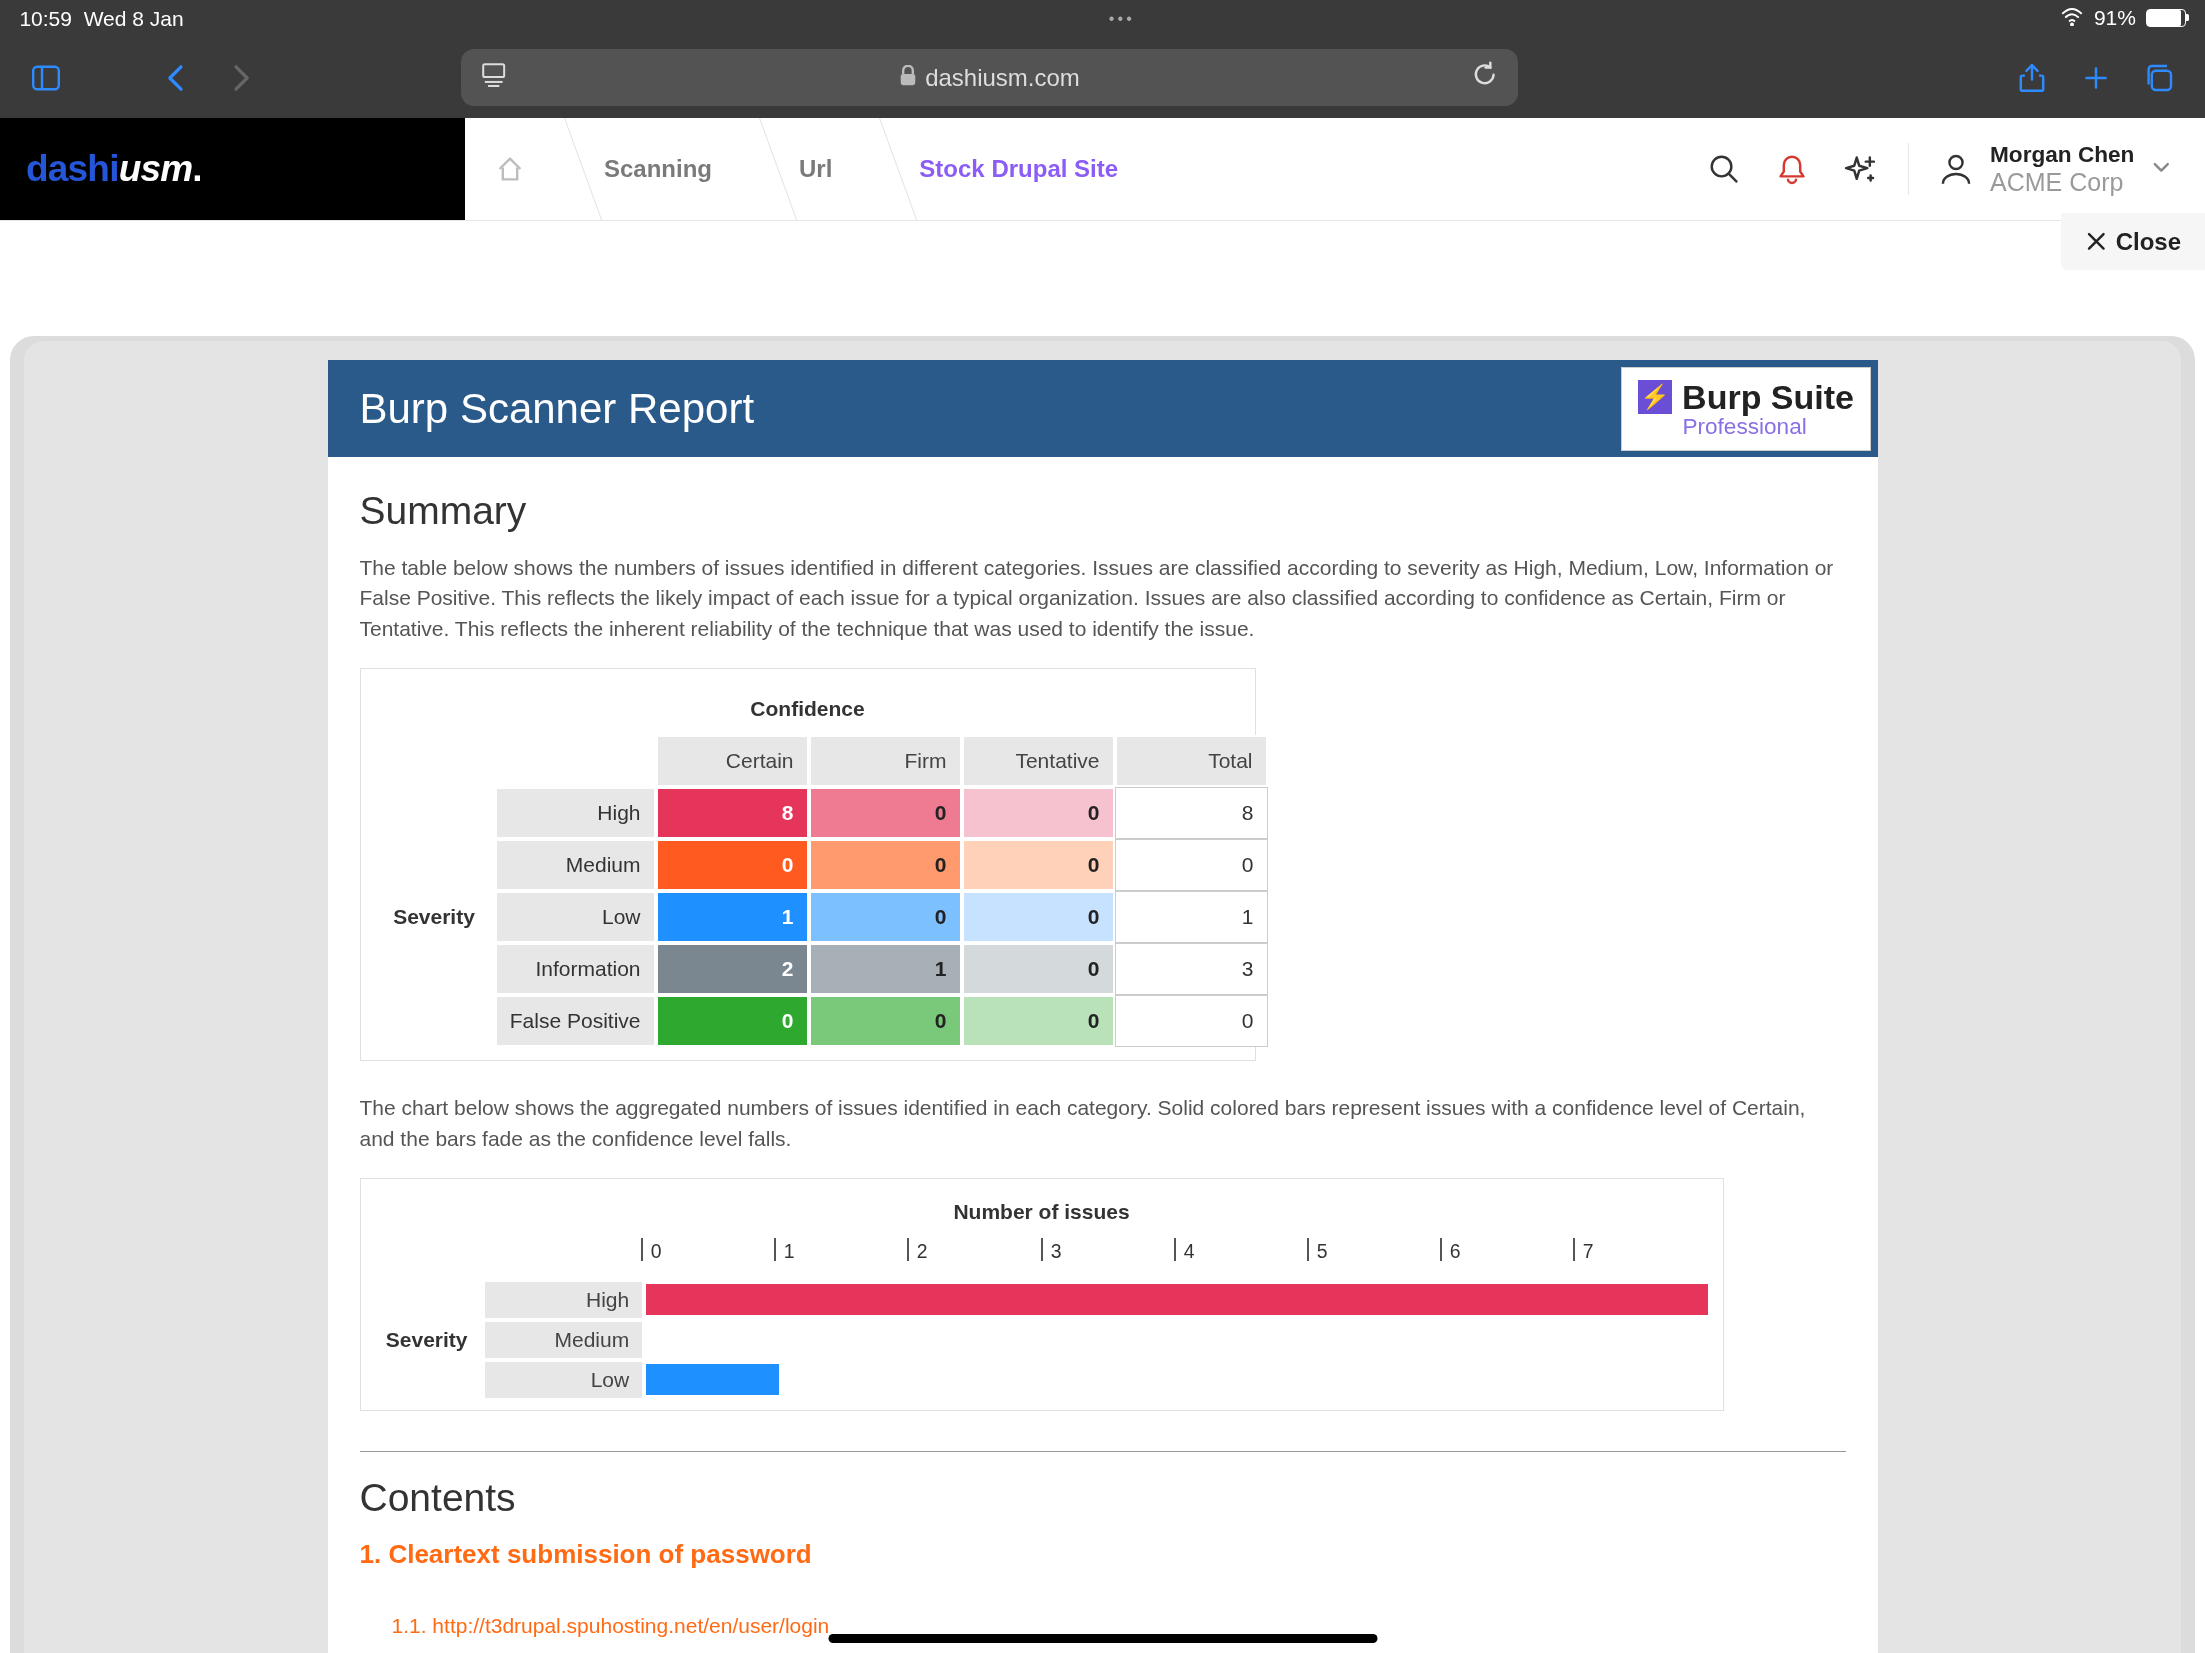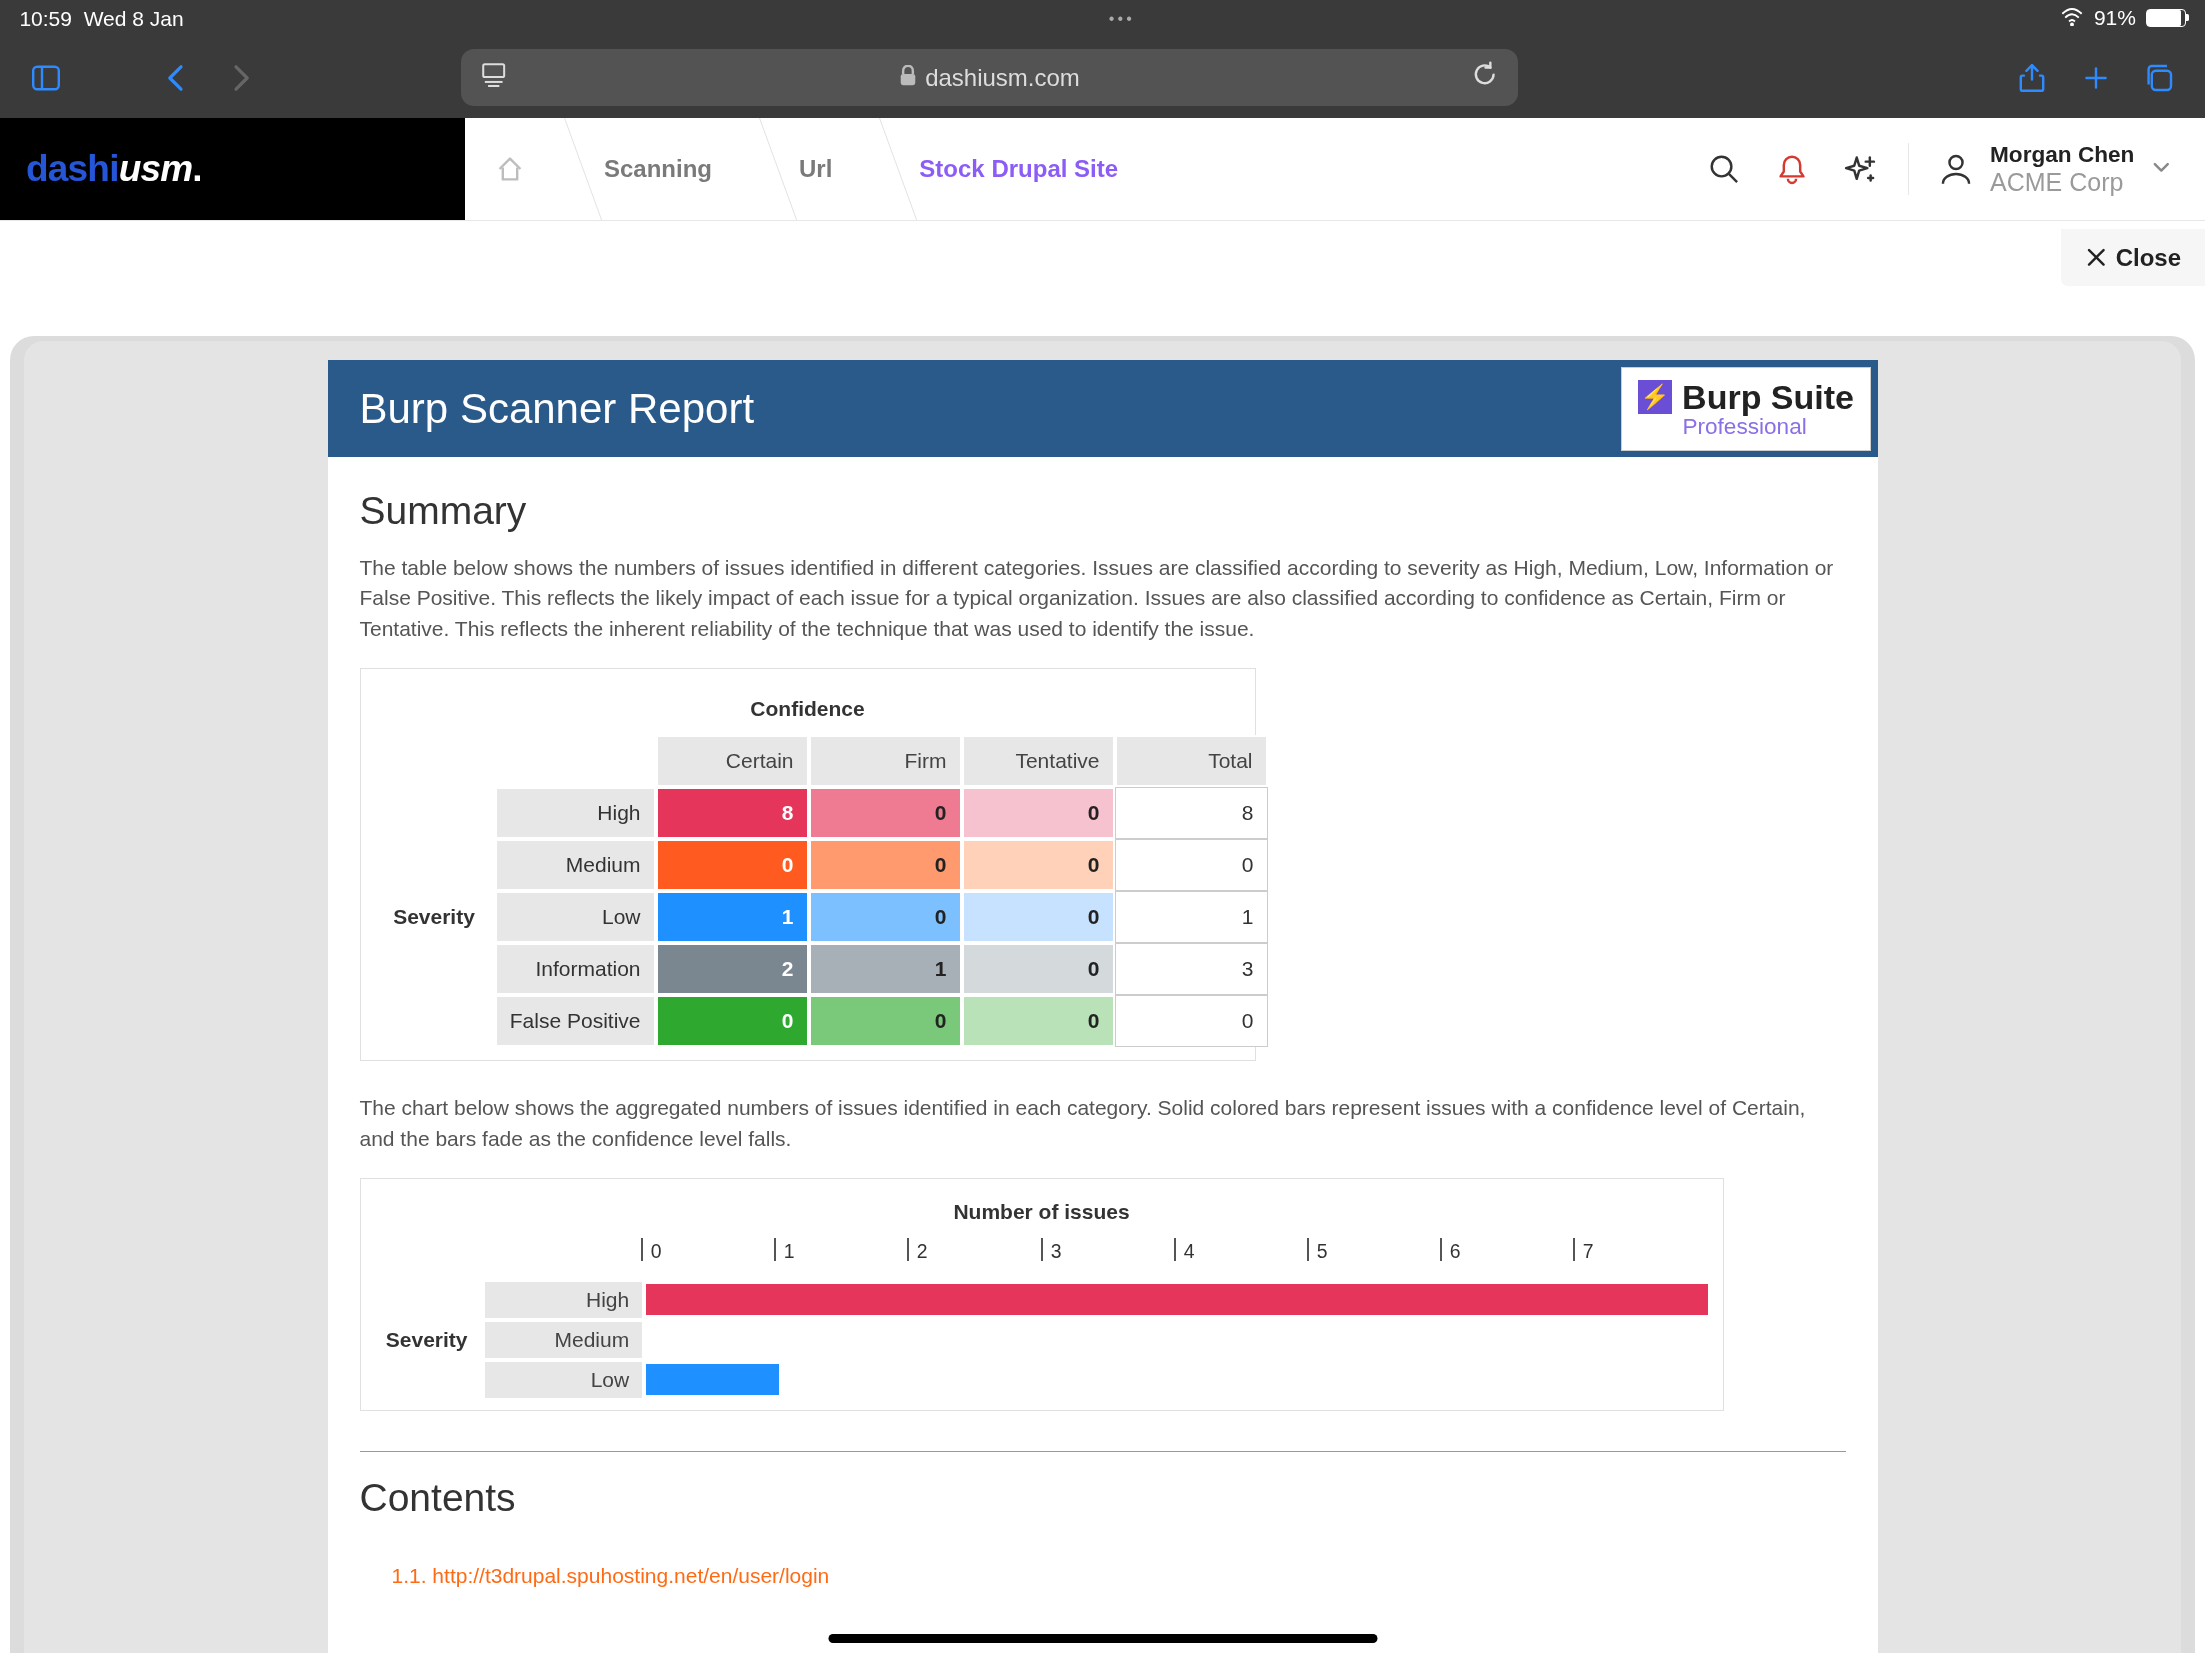--- a/index.html
+++ b/index.html
@@ -36,21 +36,21 @@
   .crumb:last-child { color:#8b5cf6; }
   .hdr-right { margin-left:auto; display:flex; align-items:center; gap:29px; padding-right:32px;}
   .hdr-ico { width:39px; height:39px; display:flex; align-items:center; justify-content:center; color:#444;}
   .hdr-ico.bell { color:#d43a2f;}
   .vdiv { width:0.8px; height:52px; background:#e7e7e7;}
   .user { display:flex; align-items:center; gap:16px;}
   .user-name { font-size:22.6px; font-weight:700; color:#222;}
   .user-org { font-size:25px; color:#9a9a9a;}
   .chev { color:#888;}
   
-  .close-btn { position:absolute; right:0; top:111px; background:#f6f6f6; padding:14.5px 24px; display:flex; align-items:center; gap:8px; font-size:24px; font-weight:600; color:#222; border-bottom-left-radius:6.5px; z-index:5;}
+  .close-btn { position:absolute; right:0; top:95px; background:#f6f6f6; padding:14.5px 24px; display:flex; align-items:center; gap:8px; font-size:24px; font-weight:600; color:#222; border-bottom-left-radius:6.5px; z-index:5;}
   .sheet-shadow { position:absolute; top:218px; left:9.7px; right:9.7px; bottom:0; background:#dcdcdc; border-top-left-radius:24px; border-top-right-radius:24px; }
   .sheet { position:absolute; top:223px; left:24px; right:24px; bottom:0; background:#e4e4e4; border-top-left-radius:19.4px; border-top-right-radius:19.4px; overflow:hidden;}
   .report { background:#fff; width:1550px; margin:19.4px auto 0; min-height:1614px; }
   
   .rpt-head { background:#2a5a8a; color:#fff; height:97px; display:flex; align-items:center; padding:0 32px; position:relative;}
   .rpt-title { font-size:42px; font-weight:400;}
   .burp-badge { position:absolute; right:6.5px; top:6.5px; bottom:6.5px; background:#fff; border:0.8px solid #ccc; padding:6.5px 16px; display:flex; flex-direction:column; justify-content:center;}
   .burp-top { display:flex; align-items:center; gap:9.7px; color:#222; font-size:34px; font-weight:700;}
   .burp-ico { width:34px; height:34px; background:#6a4fd6; display:flex; align-items:center; justify-content:center; color:#fff; font-weight:700; font-size:24px;}
   .burp-sub { color:#8a6fe6; font-size:22.6px; padding-left:44px; margin-top:-3.2px;}
@@ -338,20 +338,21 @@
               <div></div>
               <div class="ch-rowlbl">Low</div>
               <div class="ch-bar">
                 <div class="bar-fill" style="width:133px;background:#1e90ff"></div>
               </div>
             </div>
         </div>
 
         <hr class="hr">
         <div class="h2">Contents</div>
+        <div class="c-h1">1. Cleartext submission of password</div>
         <div class="c-link">1.1. http://t3drupal.spuhosting.net/en/user/login</div>
       </div>
     </div>
   </div>
 
   <div class="home-ind"></div>
 </div>
 
 
 </body></html>

